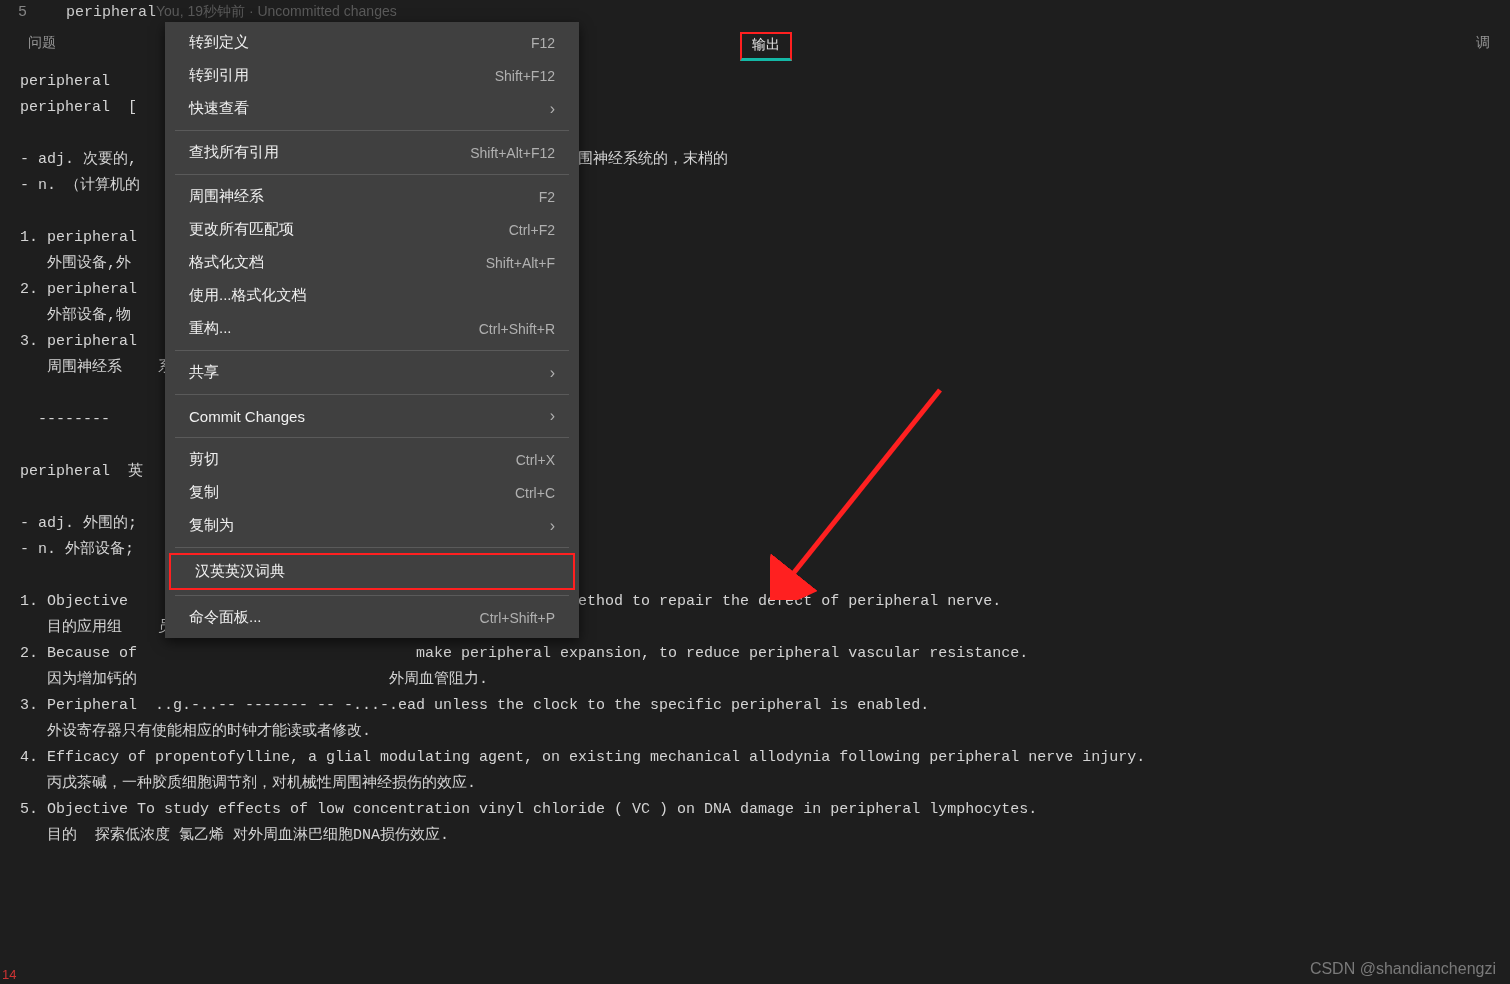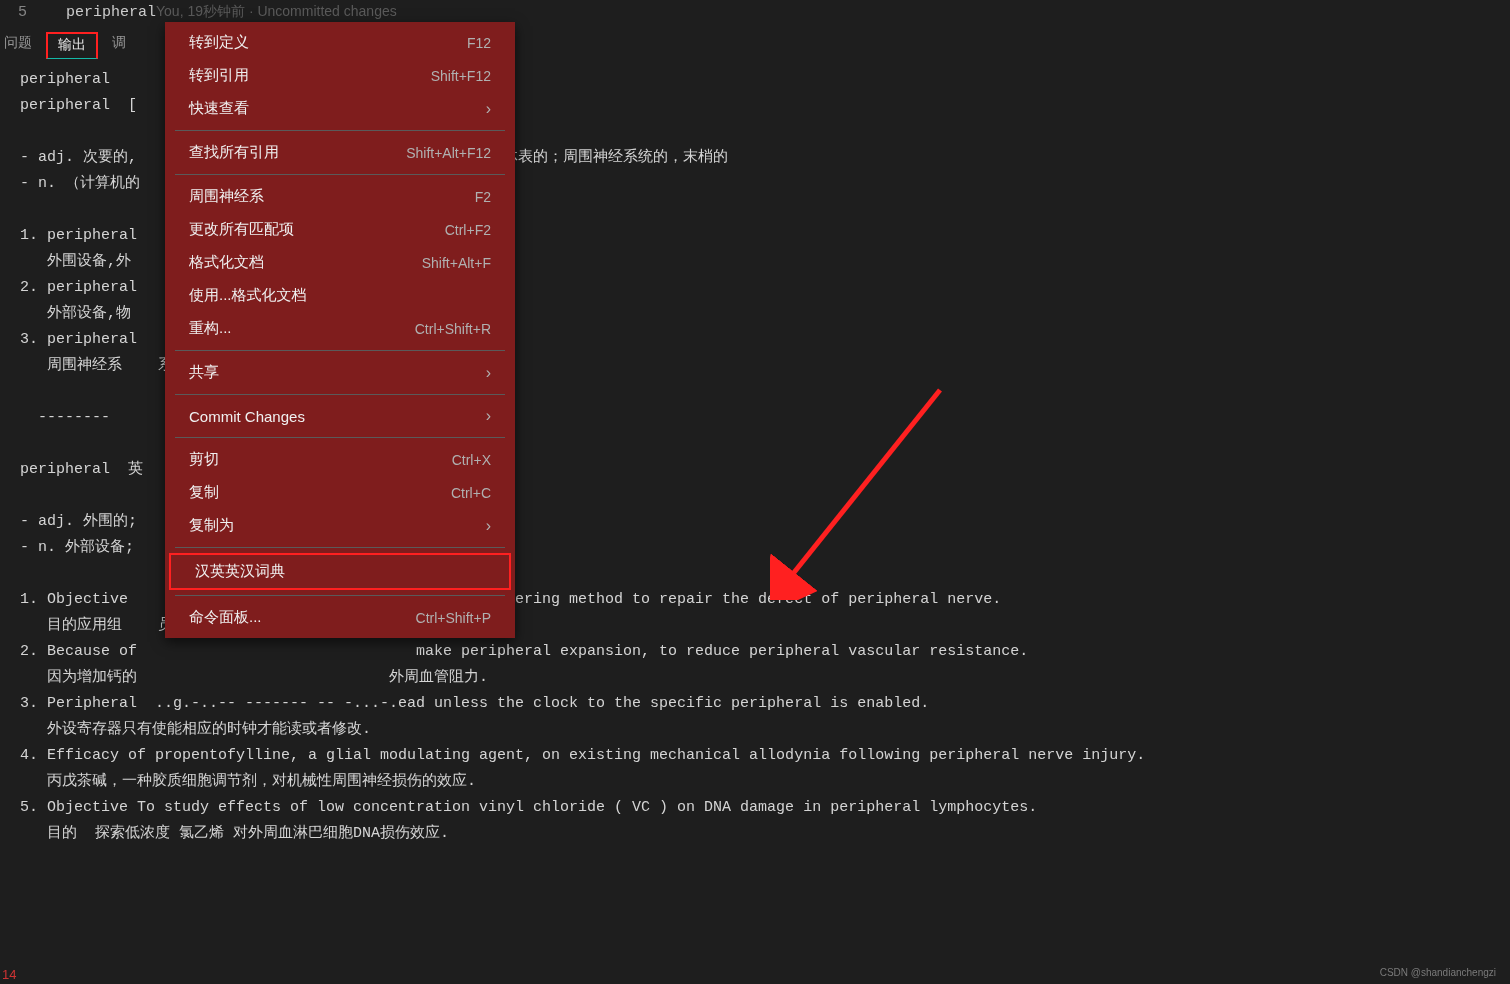--- a/index.html
+++ b/index.html
@@ -19,49 +19,50 @@
       align-items: center;
       padding-left: 18px;
       color: #858585;
     }
     .line-num { color: #858585; width: 30px; }
     .code-text { color: #cccccc; margin-left: 18px; }
     .gitlens { color: #5a5a5a; font-family: 'Segoe UI', sans-serif; font-size: 14px; }
     .panel-tabs {
       display: flex;
       gap: 24px;
-      padding: 10px 20px 6px 4px;
+      padding: 10px 20px 6px 28px;
       font-family: 'Segoe UI', 'Microsoft YaHei', sans-serif;
       font-size: 14px;
       color: #969696;
+      justify-content: space-between;
     }
     .panel-tabs span { cursor: pointer; }
     .panel-tabs .active {
       color: #e7e7e7;
-      border-bottom: 1px solid #14b8a6;
+      border-bottom: 3px solid #14b8a6;
       padding-bottom: 4px;
     }
     .red-box {
       border: 2px solid #ff2020;
       padding: 2px 10px 4px 10px;
       margin: -2px -10px -4px -10px;
     }
     .output-content {
       padding: 6px 20px;
       line-height: 26px;
       white-space: pre;
       font-size: 15px;
       color: #d4d4d4;
     }
     .context-menu {
       position: absolute;
       top: 22px;
       left: 165px;
-      width: 350px;
-      background: #7f1d1d;
+      width: 414px;
+      background: #404040;
       box-shadow: 0 4px 12px rgba(0,0,0,0.6);
       font-family: 'Segoe UI', 'Microsoft YaHei', sans-serif;
       font-size: 15px;
       color: #f0f0f0;
       padding: 4px 0;
       z-index: 1000;
     }
     .menu-item {
       display: flex;
       justify-content: space-between;
@@ -88,21 +89,21 @@
       height: 220px;
       pointer-events: none;
       z-index: 500;
     }
     .watermark {
       position: absolute;
       bottom: 6px;
       right: 14px;
       color: #7a7a7a;
       font-family: 'Segoe UI', sans-serif;
-      font-size: 10px;
+      font-size: 16px;
     }
     .corner-num {
       position: absolute;
       bottom: 2px;
       left: 2px;
       color: #cc3333;
       font-size: 13px;
       font-family: 'Segoe UI', sans-serif;
     }
   </style>

